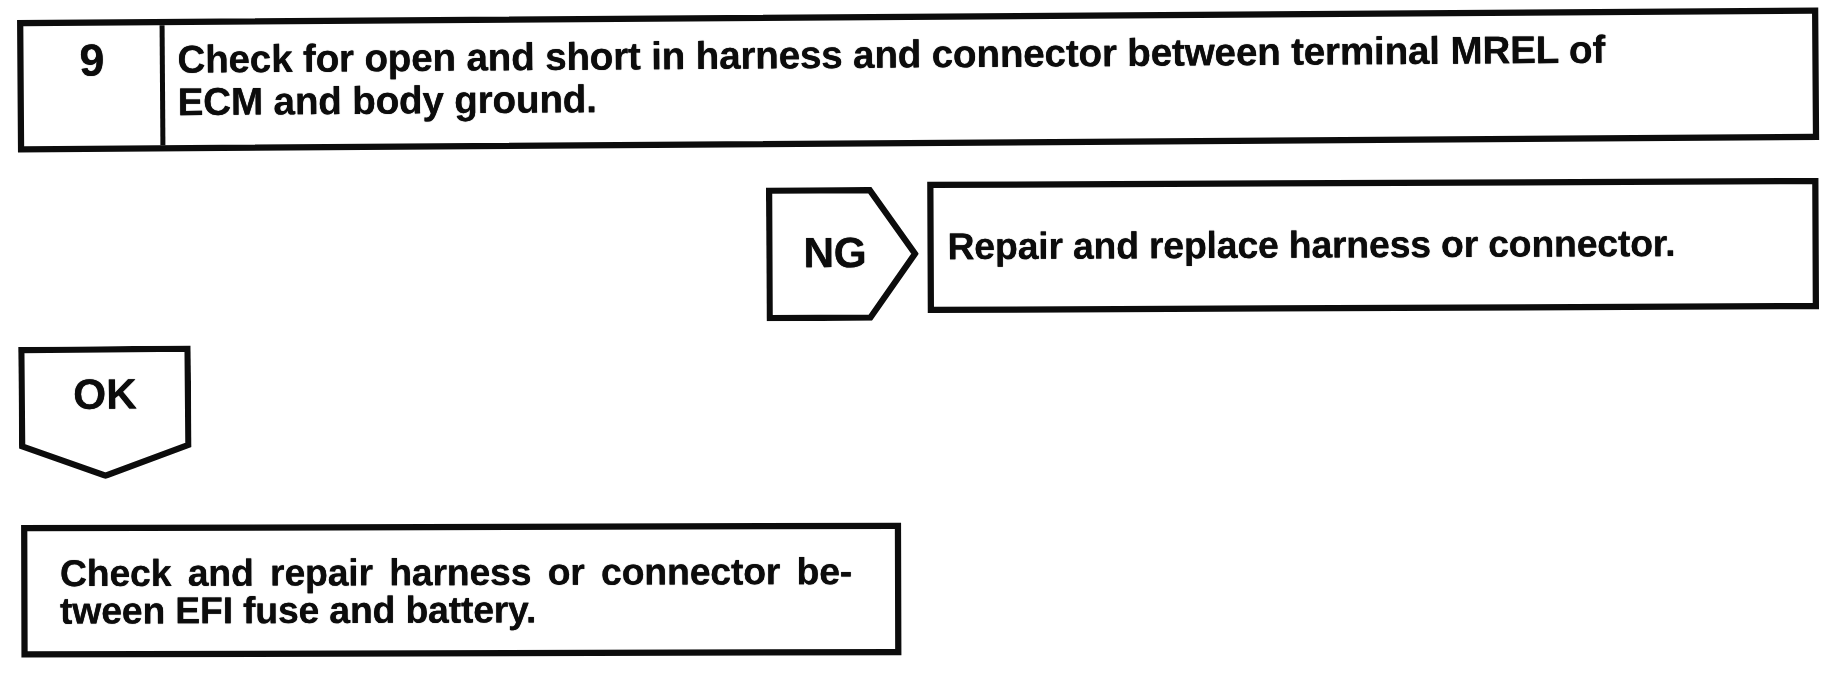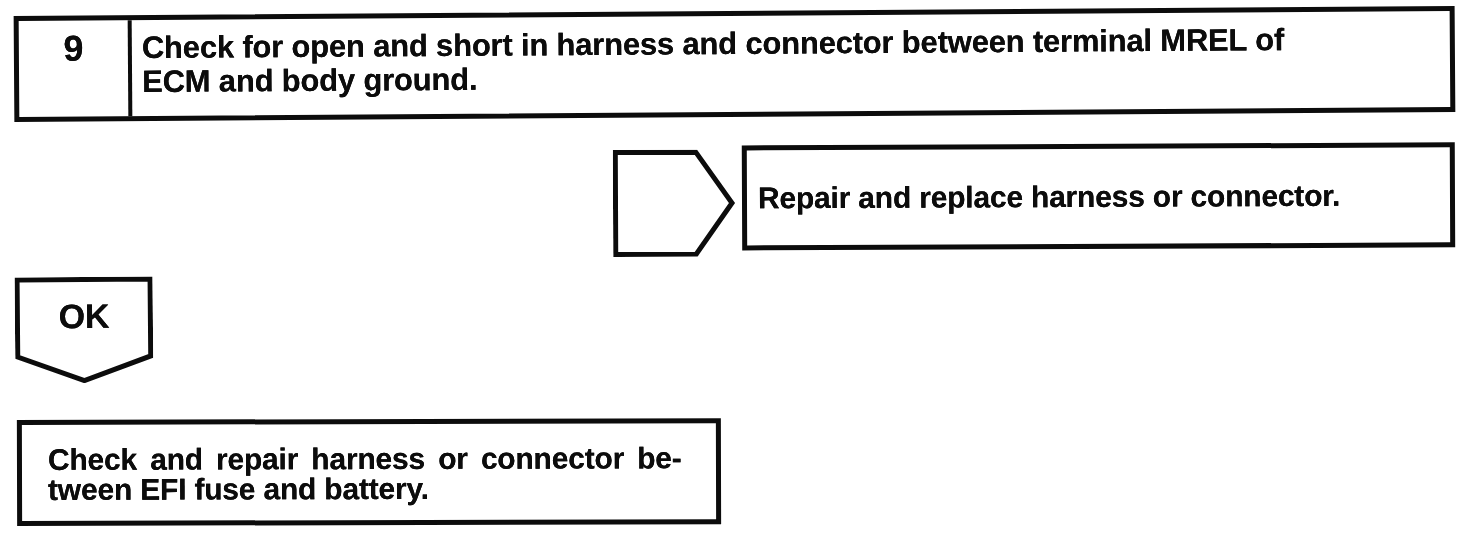--- a/index.html
+++ b/index.html
@@ -156,20 +156,21 @@
     <div class="step-text-cell">
       <div class="ink-text">Check for open and short in harness and connector between terminal MREL of</div>
       <div class="ink-text">ECM and body ground.</div>
     </div>
   </section>
 
   <div class="ng-row">
     <svg class="ng-shape" viewBox="0 0 122 107" xmlns="http://www.w3.org/2000/svg">
       <polygon points="2.5,2.5 83,2.5 119,53.5 83,104.5 2.5,104.5" fill="#ffffff" stroke="#0c0c0c" stroke-width="5" stroke-linejoin="miter"></polygon>
     </svg>
+    <div class="ng-label ink-text">NG</div>
     <div class="ng-action-box">
       <span class="ink-text">Repair and replace harness or connector.</span>
     </div>
   </div>
 
   <div class="ok-tag">
     <svg class="ok-shape" viewBox="0 0 138 106" xmlns="http://www.w3.org/2000/svg">
       <polygon points="2.5,2.5 135.5,2.5 135.5,79.5 69,103.5 2.5,79.5" fill="#ffffff" stroke="#0c0c0c" stroke-width="5" stroke-linejoin="miter"></polygon>
     </svg>
     <div class="ok-label ink-text">OK</div>

